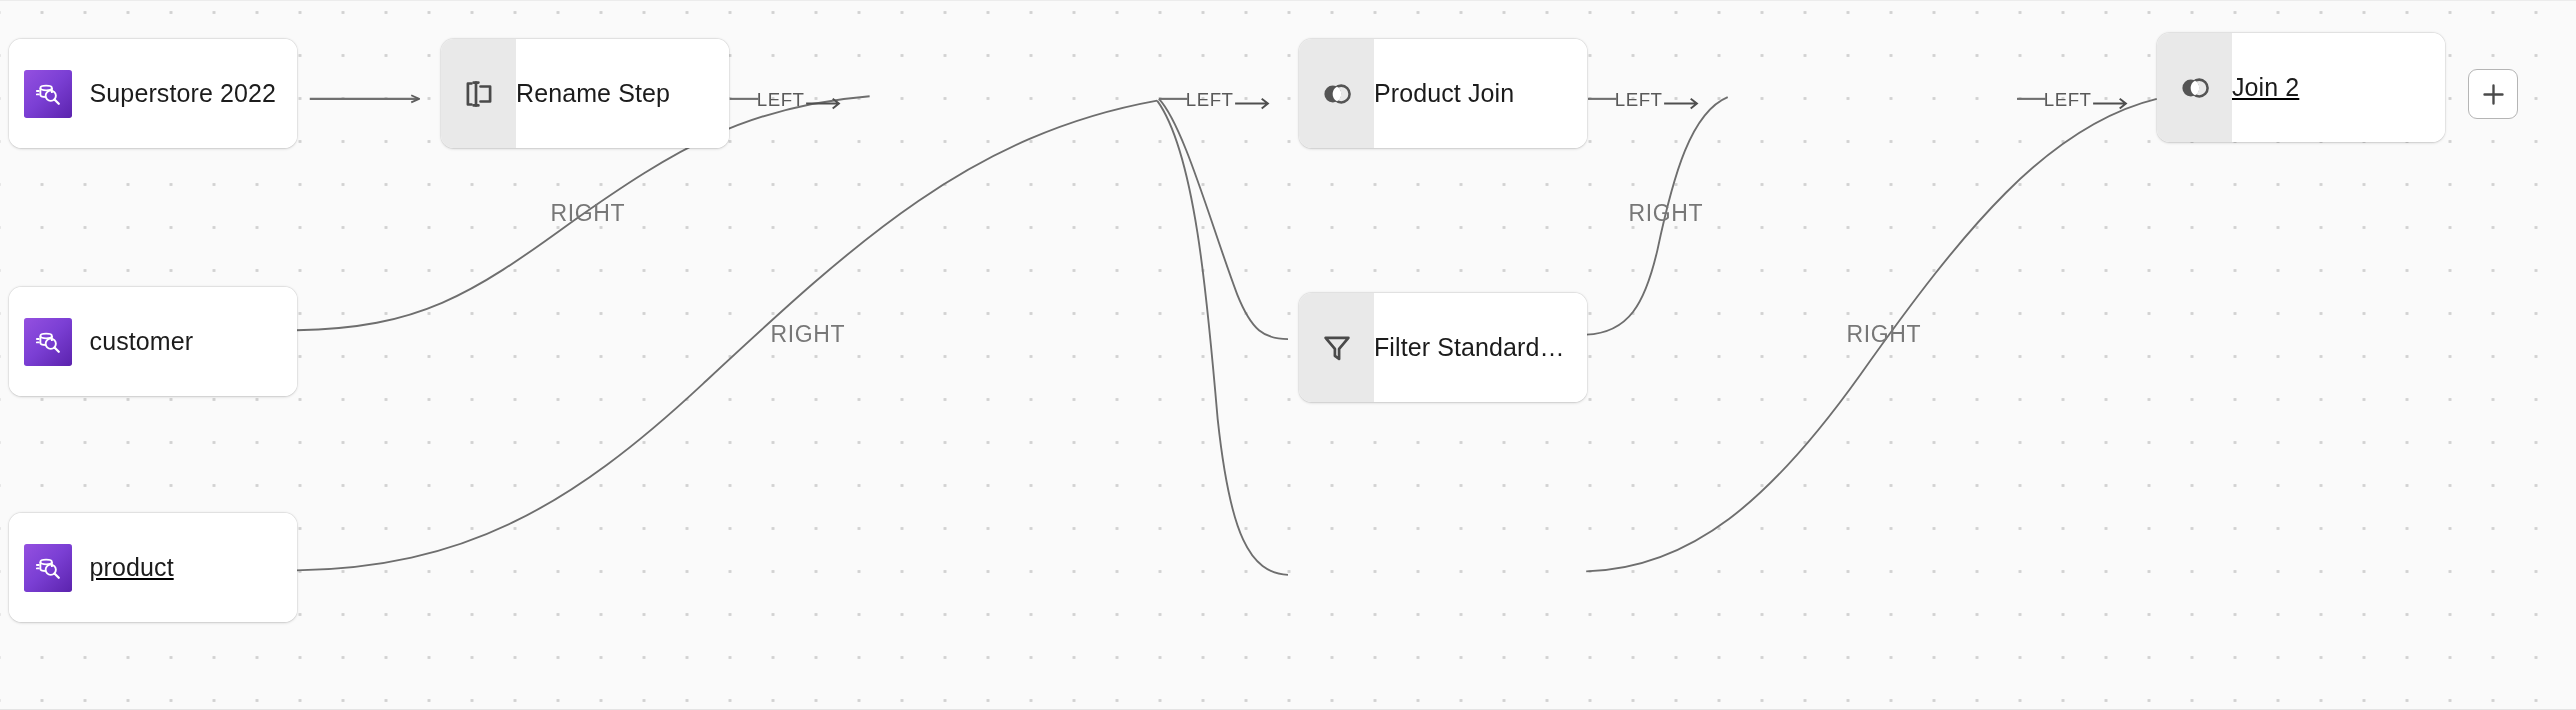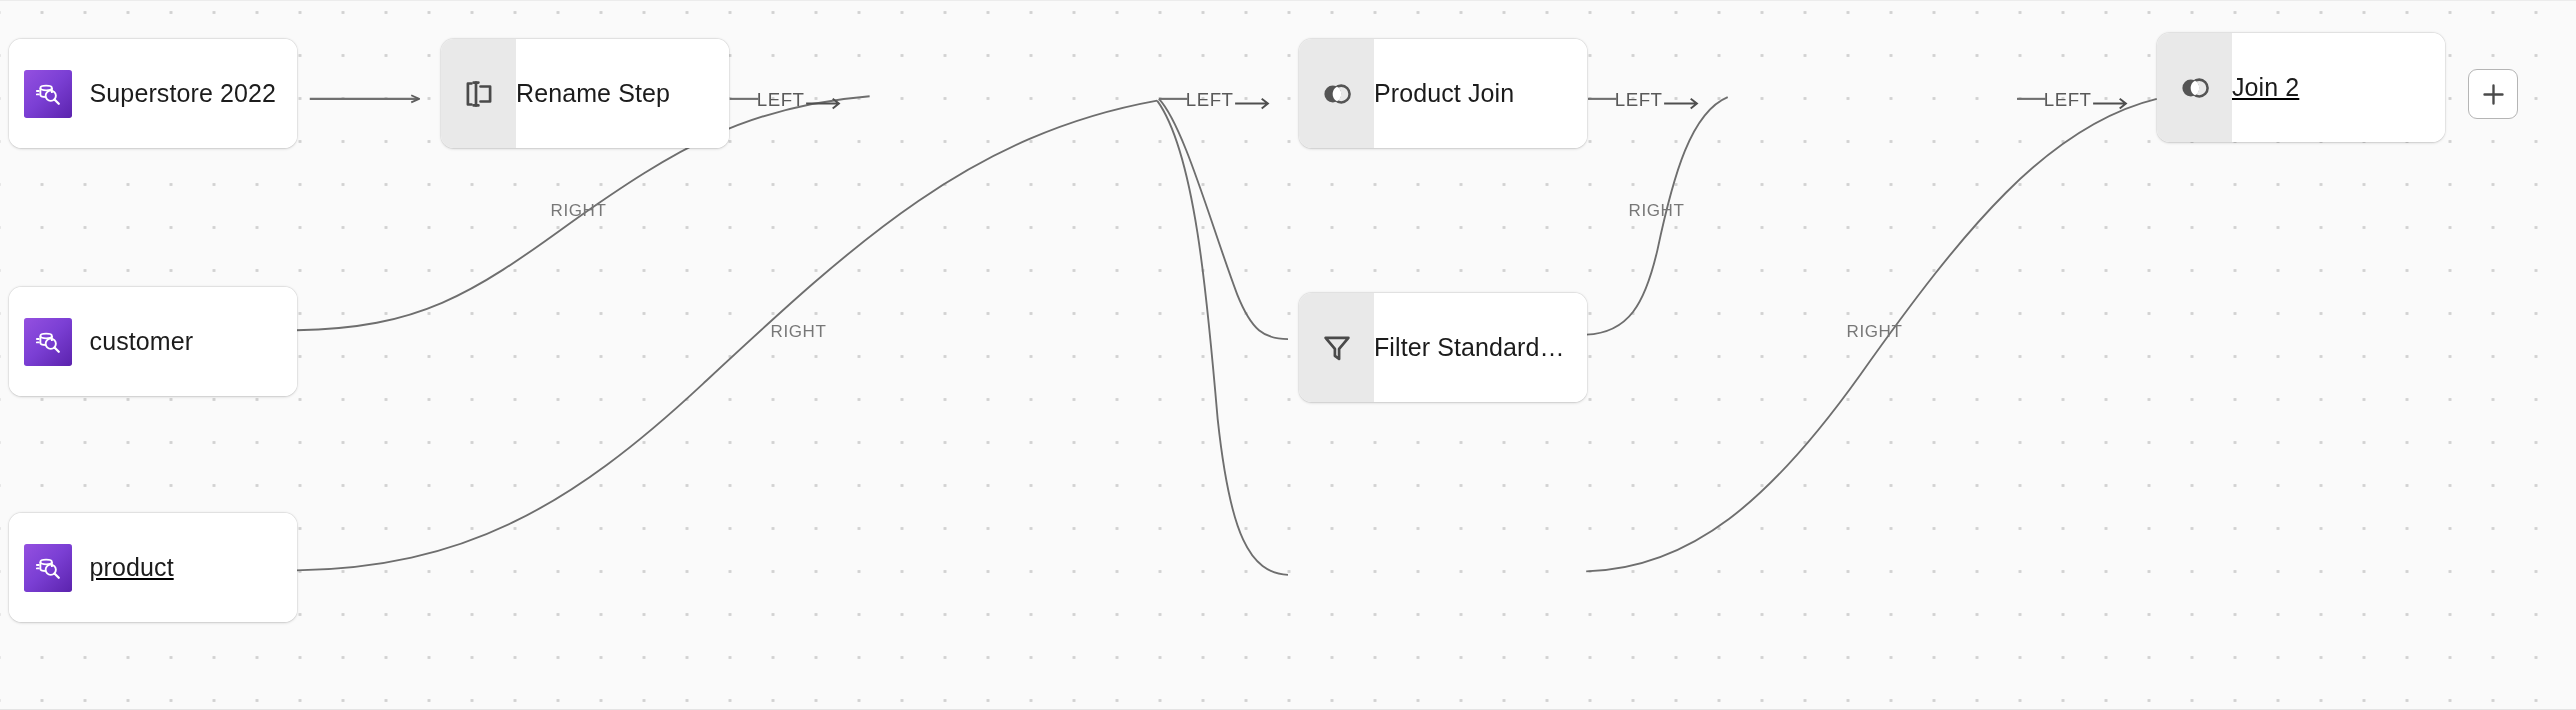--- a/index.html
+++ b/index.html
@@ -54,21 +54,21 @@
     letter-spacing: 0.6px;
     color: #5f5f5f;
     white-space: nowrap;
     background: #fafafa;
     padding: 0.9px 4.5px;
     line-height: 1;
   }
   .edge-label.right-lbl {
     background: transparent;
     color: #777777;
-    font-size: 17px;
+    font-size: 23px;
     text-align: right;
   }
 
   
   .left-connector {
     position: absolute;
     display: flex;
     align-items: flex-end;
     height: 23px;
     transform: translateY(-50%);

